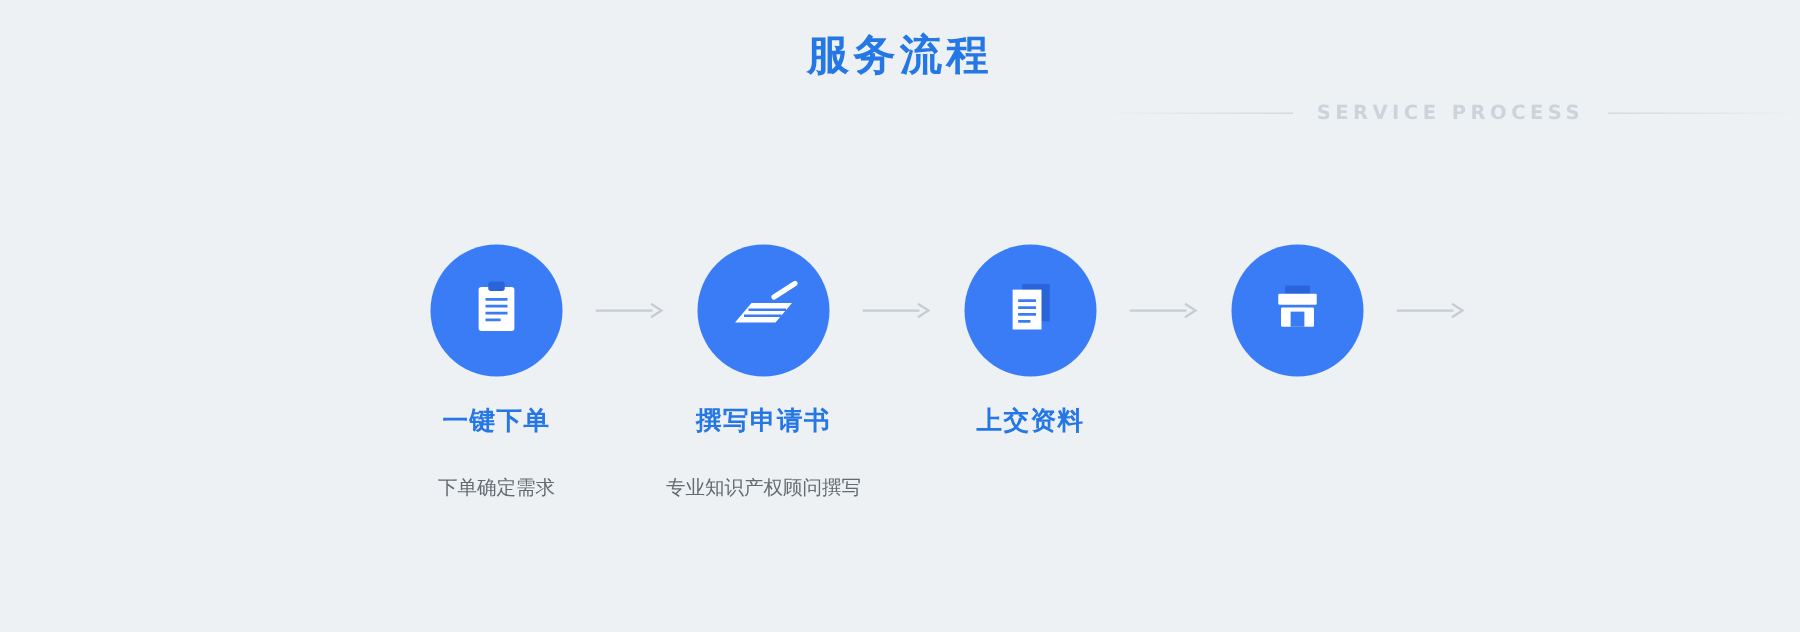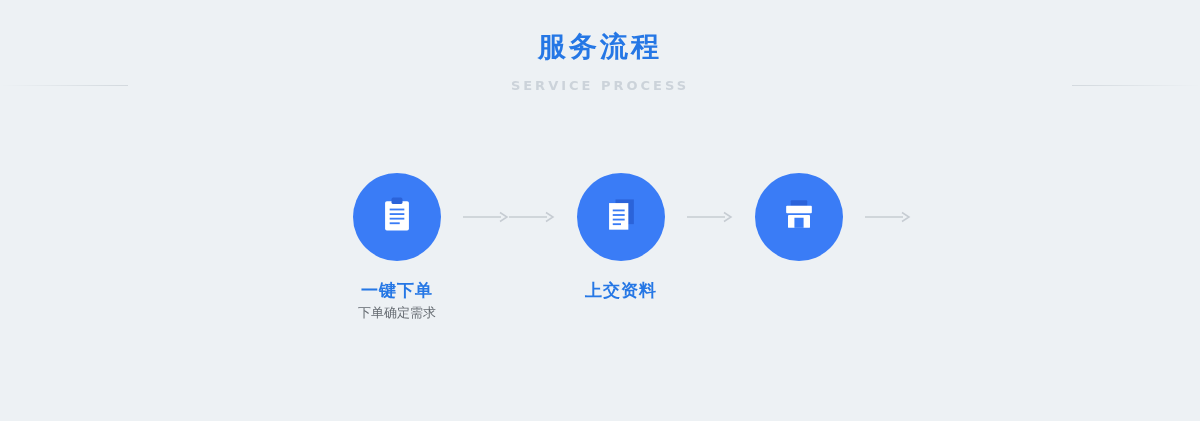--- a/index.html
+++ b/index.html
@@ -2,31 +2,31 @@
 <html><head>
 <meta charset="utf-8">
 <style>
   * { margin: 0; padding: 0; box-sizing: border-box; }
   html, body { width: 1200px; height: 421px; }
   body {
     background: #edf1f4;
     font-family: "DejaVu Sans", "Liberation Sans", sans-serif;
     overflow: hidden;
   }
-  .header { padding-top: 28px; text-align: center; }
+  .header { padding-top: 18px; text-align: center; }
   .title {
     font-size: 28px;
     font-weight: bold;
     color: #2577e5;
     letter-spacing: 3px;
   }
   .subtitle-row {
     display: flex;
     align-items: center;
-    justify-content: space-between;
+    justify-content: flex-end;
     margin-top: 12px;
     gap: 16px;
   }
   .subtitle-line { width: 128px; height: 1px; }
   .subtitle-line.left  { background: linear-gradient(to left,  #d3d9de, rgba(211,217,222,0)); }
   .subtitle-line.right { background: linear-gradient(to right, #d3d9de, rgba(211,217,222,0)); }
   .subtitle {
     font-size: 13px;
     font-weight: bold;
     letter-spacing: 3px;
@@ -50,21 +50,21 @@
     justify-content: center;
   }
   .step-title {
     margin-top: 18px;
     font-size: 17px;
     font-weight: bold;
     color: #2577e5;
     letter-spacing: 1px;
   }
   .step-desc {
-    margin-top: 2px;
+    margin-top: 24px;
     font-size: 13px;
     color: #646a70;
     white-space: nowrap;
   }
   .arrow {
     width: 46px;
     flex-shrink: 0;
     margin-top: 38px;
     display: flex;
     justify-content: center;
@@ -103,20 +103,36 @@
     <div class="step-desc">下单确定需求</div>
   </div>
 
   <div class="arrow">
     <svg width="46" height="12" viewBox="0 0 46 12">
       <line x1="0" y1="6" x2="38" y2="6" stroke="#c6ccd2" stroke-width="1.5"></line>
       <path d="M37 1.5 L44 6 L37 10.5" fill="none" stroke="#c6ccd2" stroke-width="1.5"></path>
     </svg>
   </div>
 
+  <div class="step">
+    <div class="circle">
+      <span>
+        <svg width="48" height="48" viewBox="0 0 48 48">
+          <polygon points="5,34 16,21 43,21 32,34" fill="#ffffff"></polygon>
+          <g stroke="#3a7cf6" stroke-width="1.6">
+            <line x1="14" y1="25.5" x2="39" y2="25.5"></line>
+            <line x1="11" y1="29.5" x2="36" y2="29.5"></line>
+          </g>
+          <line x1="31" y1="17" x2="45" y2="8" stroke="#ffffff" stroke-width="3.4" stroke-linecap="round"></line>
+        </svg>
+      </span>
+    </div>
+    <div class="step-title">撰写申请书</div>
+    <div class="step-desc">专业知识产权顾问撰写</div>
+  </div>
 
   <div class="arrow">
     <svg width="46" height="12" viewBox="0 0 46 12">
       <line x1="0" y1="6" x2="38" y2="6" stroke="#c6ccd2" stroke-width="1.5"></line>
       <path d="M37 1.5 L44 6 L37 10.5" fill="none" stroke="#c6ccd2" stroke-width="1.5"></path>
     </svg>
   </div>
 
   <div class="step">
     <div class="circle">

